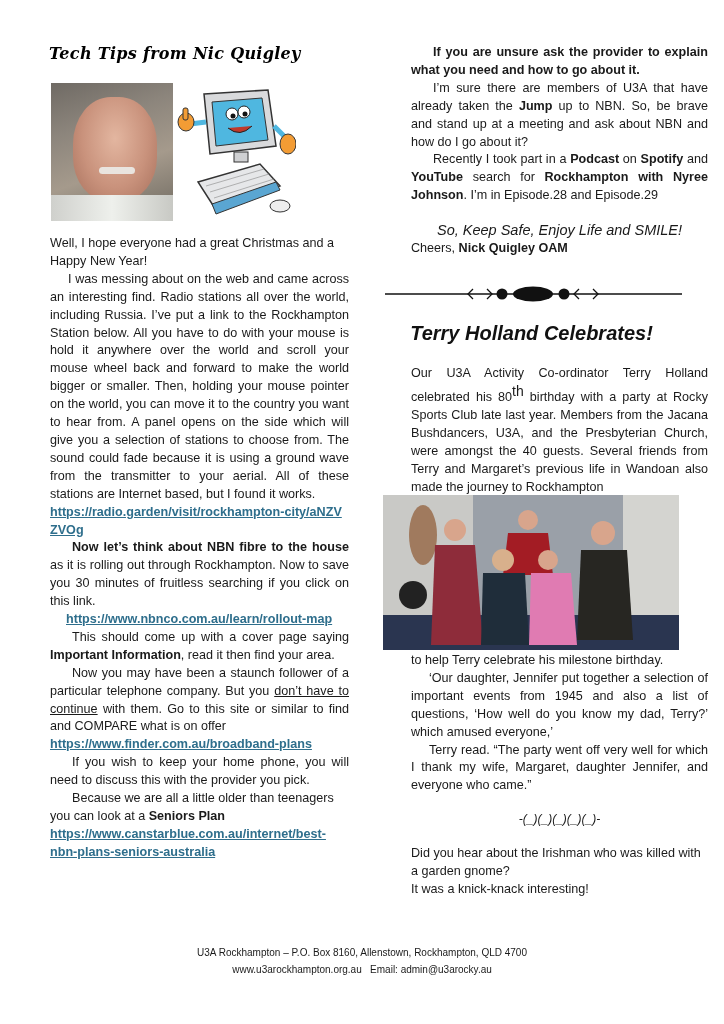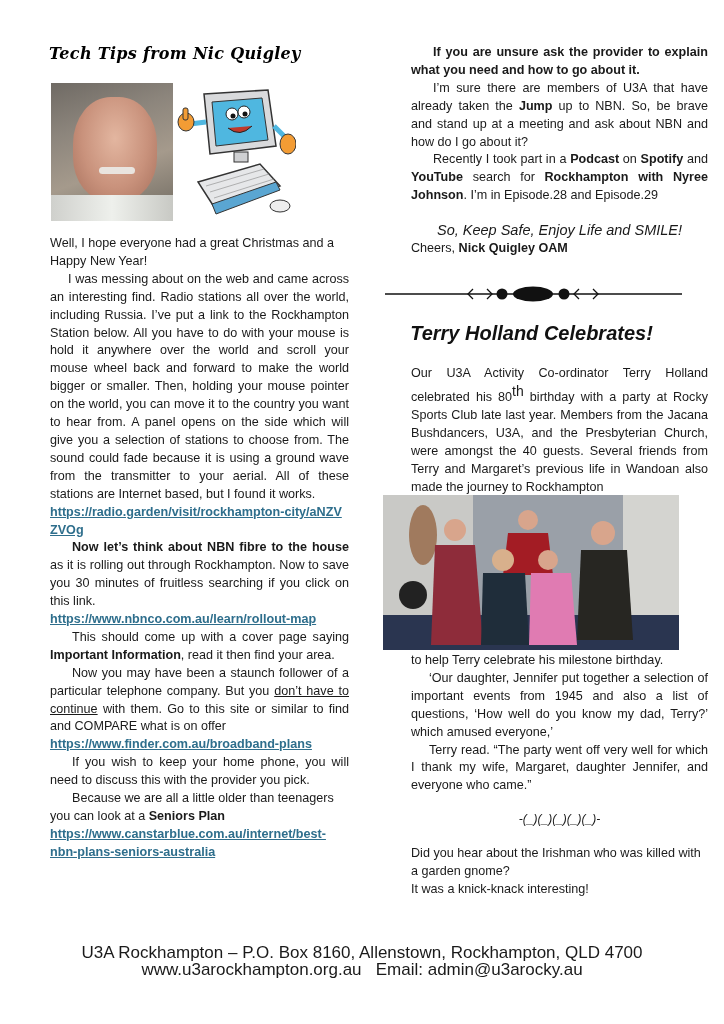--- a/index.html
+++ b/index.html
@@ -18,21 +18,21 @@
   .indent{text-indent:22px;}
   .indent-s{text-indent:18px;}
   a.link{color:#2e6e8c;text-decoration:underline;font-weight:bold;}
   .u{text-decoration:underline;}
   b{font-weight:bold;}
   .smile{font-size:14.5px;line-height:20px;margin-top:15px !important;}
   .divider{position:absolute;left:385px;top:284px;width:297px;height:20px;}
   .h2{position:absolute;left:383px;top:322px;width:297px;text-align:center;font-family:"Liberation Sans",sans-serif;font-style:italic;font-weight:bold;font-size:20px;color:#111;}
   .partyphoto{position:absolute;left:383px;top:495px;width:296px;height:155px;background:#8a8f96;overflow:hidden;}
   .emoji-line{text-align:center;font-style:italic;font-size:12px;margin:16px 0 !important;}
-  .footer{position:absolute;left:0;width:724px;top:944px;text-align:center;font-size:17px;line-height:17px;}
+  .footer{position:absolute;left:0;width:724px;top:944px;text-align:center;font-size:10px;line-height:17px;}
   .footer .url{}
 </style>
 </head>
 <body>
 
 <div class="title">Tech Tips from Nic Quigley</div>
 
 <div class="photo">
   <div class="face"></div>
   <div class="mustache"></div>
@@ -68,21 +68,21 @@
   <ellipse cx="104" cy="120" rx="10" ry="6" fill="#eee" stroke="#333" stroke-width="1"></ellipse>
 </svg>
 
 <div class="col left body-text" style="top:235px;">
   <p style="text-align:left;">Well, I hope everyone had a great Christmas and a Happy New Year!</p>
   <p class="indent-s">I was messing about on the web and came across an interesting find. Radio stations all over the world, including Russia. I’ve put a link to the Rockhampton Station below. All you have to do with your mouse is hold it anywhere over the world and scroll your mouse wheel back and forward to make the world bigger or smaller. Then, holding your mouse pointer on the world, you can move it to the country you want to hear from. A panel opens on the side which will give you a selection of stations to choose from. The sound could fade because it is using a ground wave from the transmitter to your aerial. All of these stations are Internet based, but I found it works.</p>
   <p style="text-align:left;"><a class="link" style="word-break:break-all;">https://radio.garden/visit/rockhampton-city/aNZVZVOg</a></p>
   <p class="indent">
     <b>Now let’s think about NBN fibre to the house</b><span> as it is rolling out through Rockhampton. Now to save you 30 minutes of fruitless searching if you click on this link.</span>
   </p>
-  <p style="text-align:left;"><a class="link">https://www.nbnco.com.au/learn/rollout-map</a></p>
+  <p style="text-align:left;margin-left:16px;"><a class="link">https://www.nbnco.com.au/learn/rollout-map</a></p>
   <p class="indent">
     <span>This should come up with a cover page saying </span><b>Important Information</b><span>, read it then find your area.</span>
   </p>
   <p class="indent">
     <span>Now you may have been a staunch follower of a particular telephone company. But you </span><span class="u">don’t have to continue</span><span> with them. Go to this site or similar to find and COMPARE what is on offer</span>
   </p>
   <p style="text-align:left;"><a class="link">https://www.finder.com.au/broadband-plans</a></p>
   <p class="indent">If you wish to keep your home phone, you will need to discuss this with the provider you pick.</p>
   <p class="indent" style="text-align:left;">
     <span>Because we are all a little older than  teenagers you can look at a </span><b>Seniors Plan</b>

